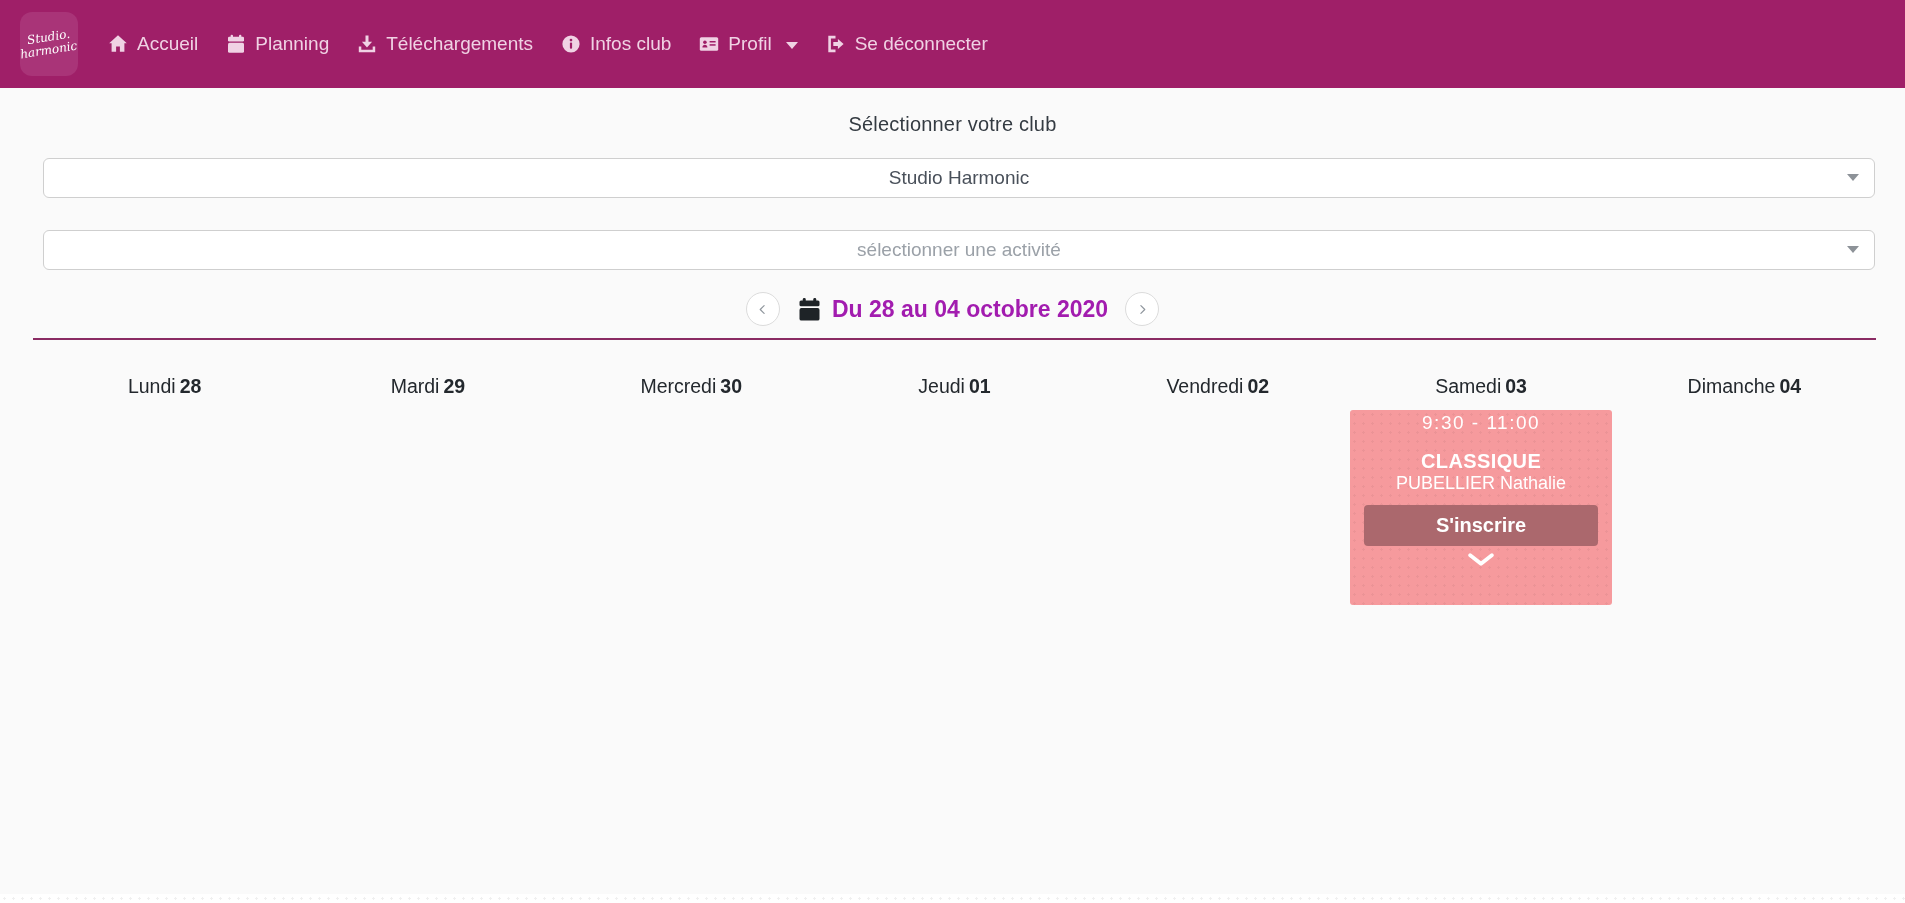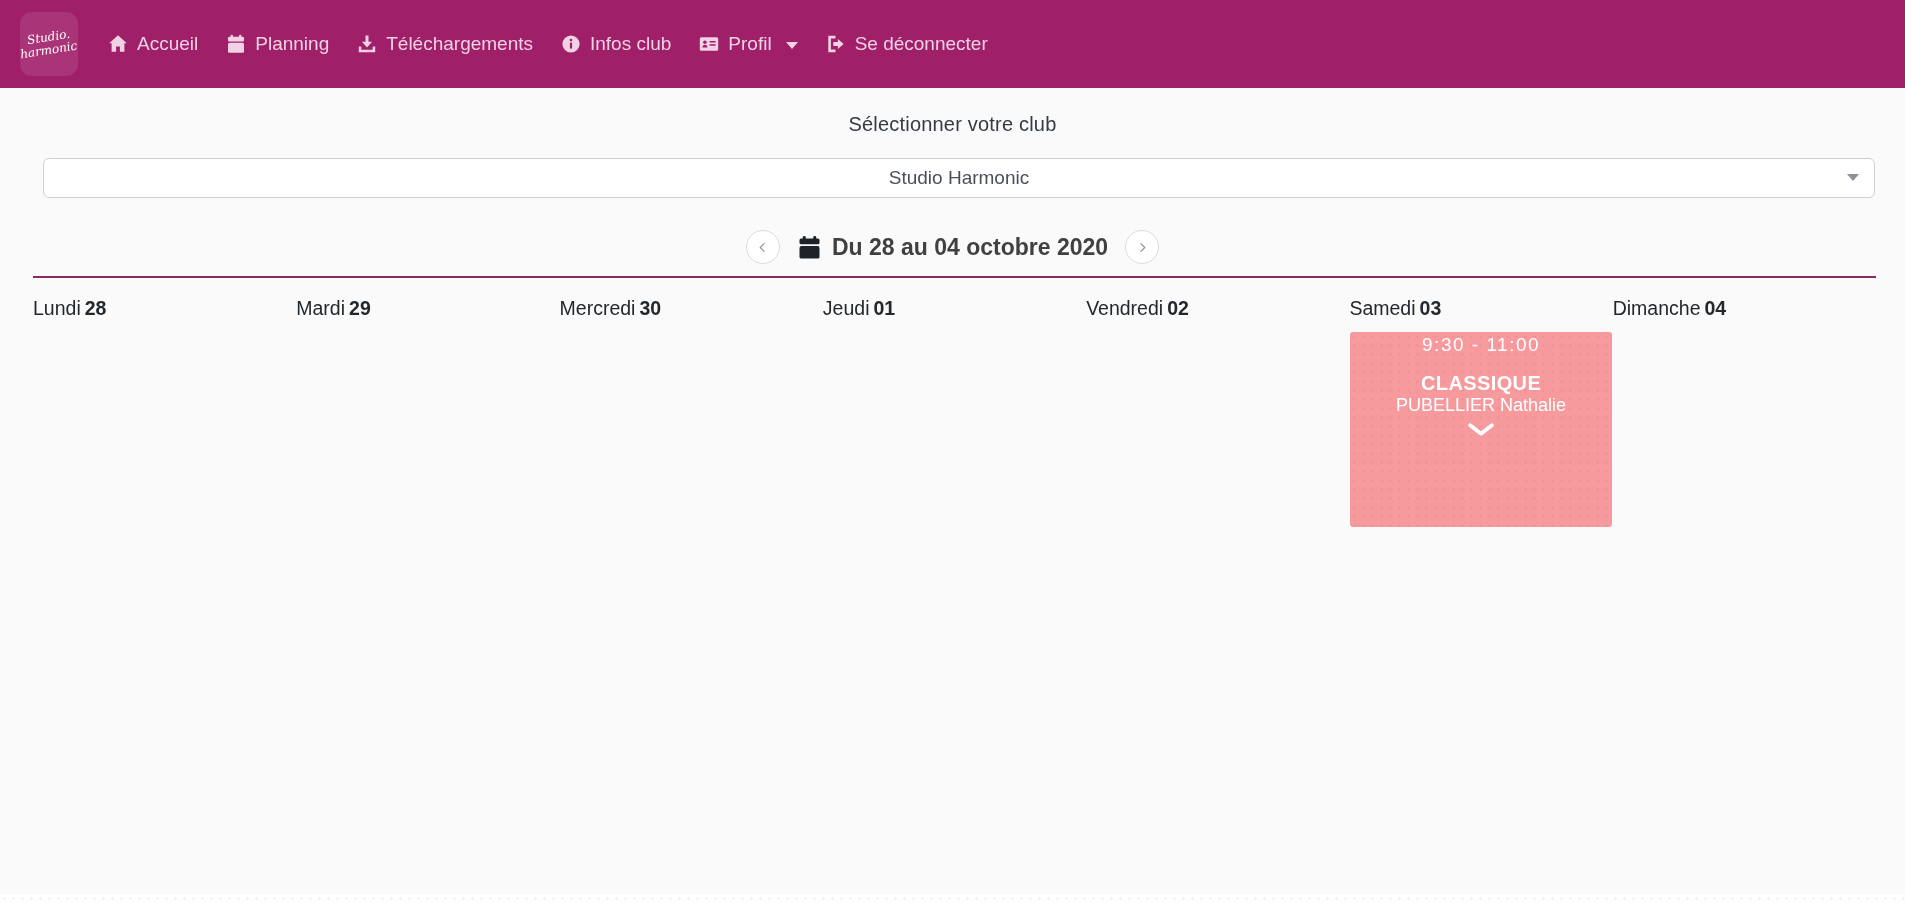--- a/index.html
+++ b/index.html
@@ -62,25 +62,25 @@
     border-top:7px solid #8d9298;
   }
   .week-nav{
     display:flex;align-items:center;justify-content:center;gap:17px;margin-top:22px;
   }
   .circle-btn{
     width:34px;height:34px;border-radius:50%;border:1px solid #dcdcdc;background:#fff;
     display:flex;align-items:center;justify-content:center;padding:0;cursor:pointer;
   }
   .circle-btn svg{width:13px;height:13px;stroke:#8e959c;fill:none;stroke-width:1.8;stroke-linecap:round;stroke-linejoin:round;}
-  .week-label{display:flex;align-items:center;gap:10px;font-size:23px;font-weight:700;color:#404040;}
+  .week-label{display:flex;align-items:center;gap:10px;font-size:23px;font-weight:700;color:#a21caf;}
   .week-label svg{width:25px;height:25px;fill:#1e2327;}
   .divider{border:none;border-top:2px solid var(--divider);margin:12px 29px 0 33px;}
   .days-row{display:grid;grid-template-columns:repeat(7,1fr);padding:0 29px 0 33px;margin-top:19px;}
-  .day-header{text-align:left;font-size:19.5px;color:#23282d;}
+  .day-header{text-align:center;font-size:19.5px;color:#23282d;margin-top:16px;}
   .day-header .num{font-weight:700;margin-left:4px;}
   .week-grid{display:grid;grid-template-columns:repeat(7,1fr);padding:0 29px 0 33px;margin-top:12px;align-items:start;}
   
   .event-card{
     margin:0 1px;min-height:195px;border-radius:3px;
     background-color:var(--event_bg);
     background-image:radial-gradient(rgba(0,0,0,0.045) 1px, transparent 1.4px);
     background-size:9px 9px;
     color:#fff;text-align:center;padding:2px 14px 8px;cursor:pointer;
   }
@@ -166,20 +166,24 @@
 </nav>
 
 <main>
   <h1 class="page-title">Sélectionner votre club</h1>
 
   <div class="select club">
     <span class="select-value">Studio Harmonic</span>
     <span class="select-caret"></span>
   </div>
 
+  <div class="select">
+    <span class="select-value placeholder">sélectionner une activité</span>
+    <span class="select-caret"></span>
+  </div>
 
   <div class="week-nav">
     <button class="circle-btn">
       <svg viewBox="0 0 20 20">
           <path d="M12.5 4 6.5 10l6 6"></path>
         </svg>
     </button>
     <div class="week-label">
       <svg viewBox="0 0 20 20">
         <rect x="2" y="2.8" width="16" height="4.6" rx="1.2"></rect>
@@ -212,20 +216,21 @@
     <div class="day-column"></div>
     <div class="day-column"></div>
     <div class="day-column"></div>
     <div class="day-column"></div>
     <div class="day-column"></div>
     <div class="day-column">
       <div class="event-card">
         <div class="event-time">9:30 - 11:00</div>
         <div class="event-activity">CLASSIQUE</div>
         <div class="event-teacher">PUBELLIER Nathalie</div>
+        <button class="event-register">S'inscrire</button>
         <div class="event-expand">
           <svg viewBox="0 0 24 12">
               <path d="M2 2l10 8L22 2"></path>
             </svg>
         </div>
       </div>
     </div>
     <div class="day-column"></div>
   </div>
 </main>

